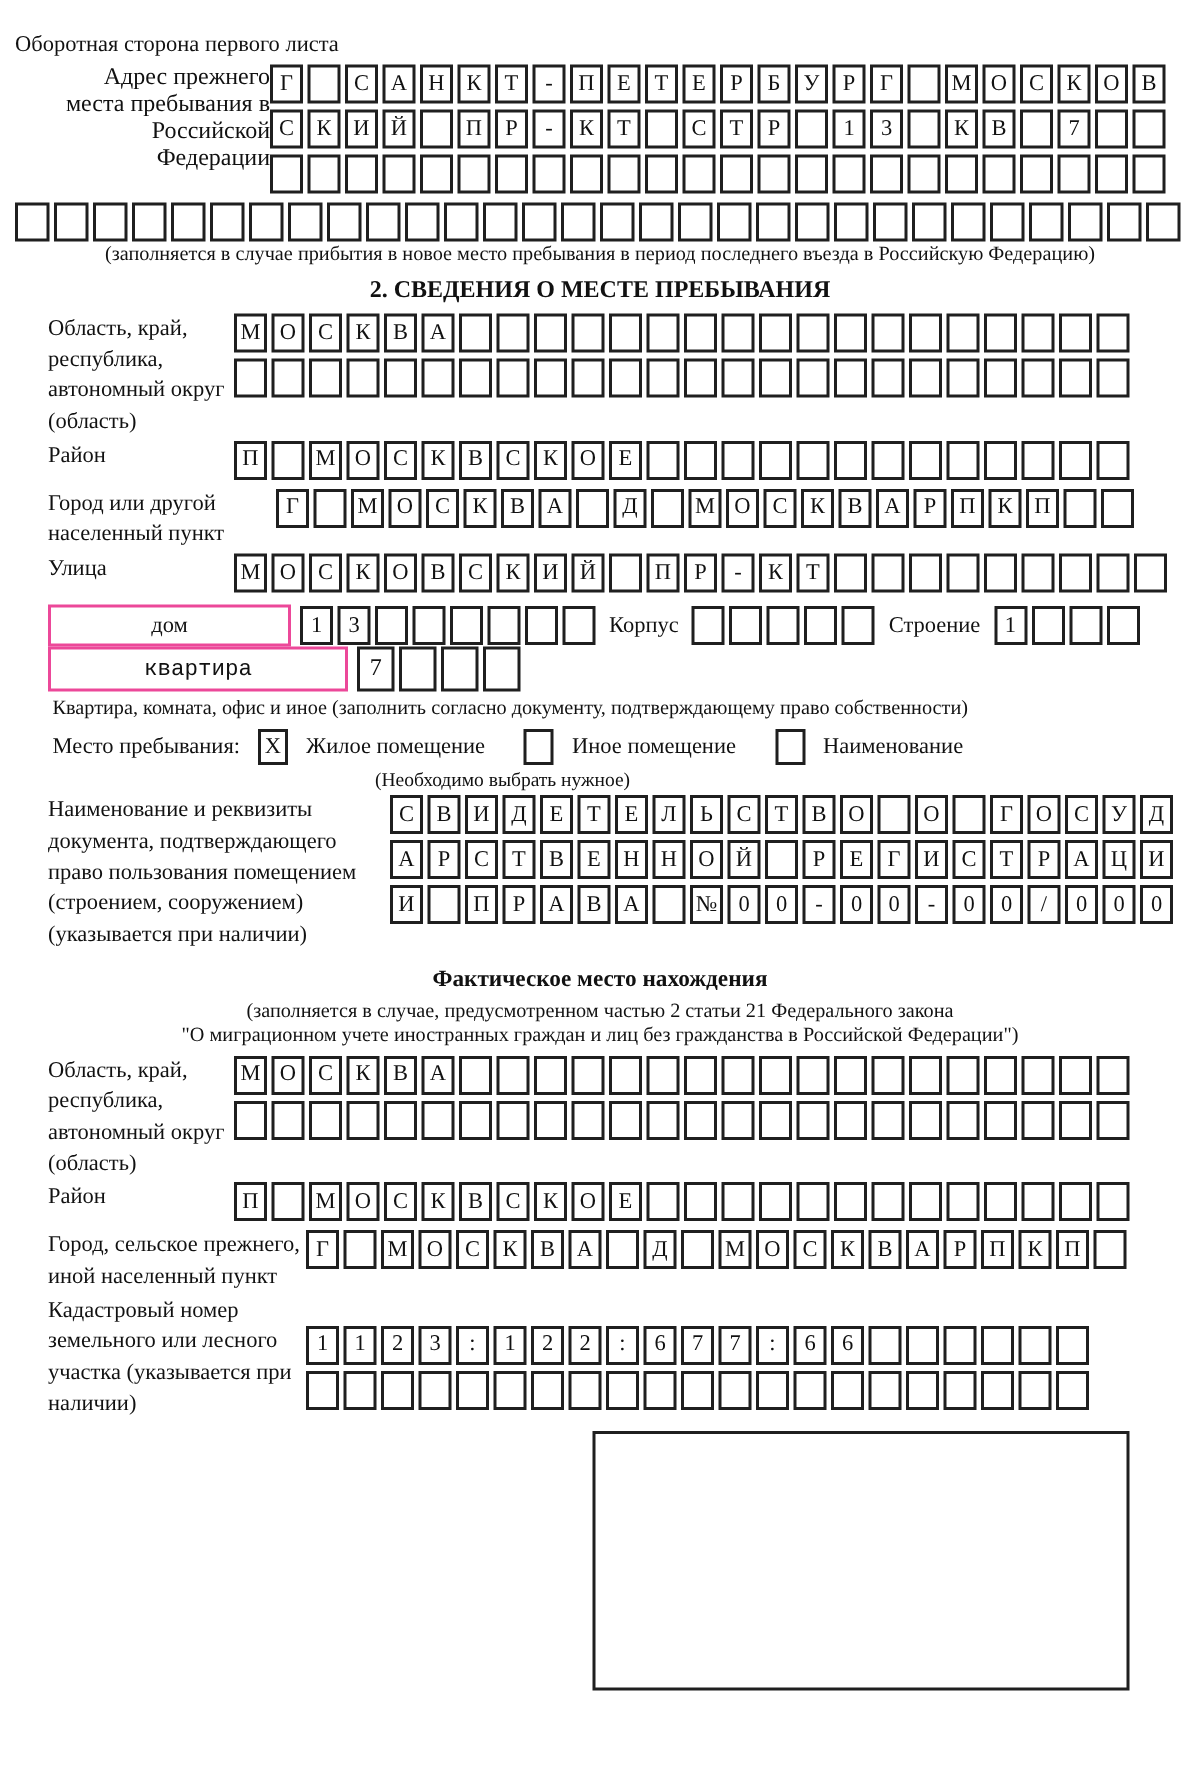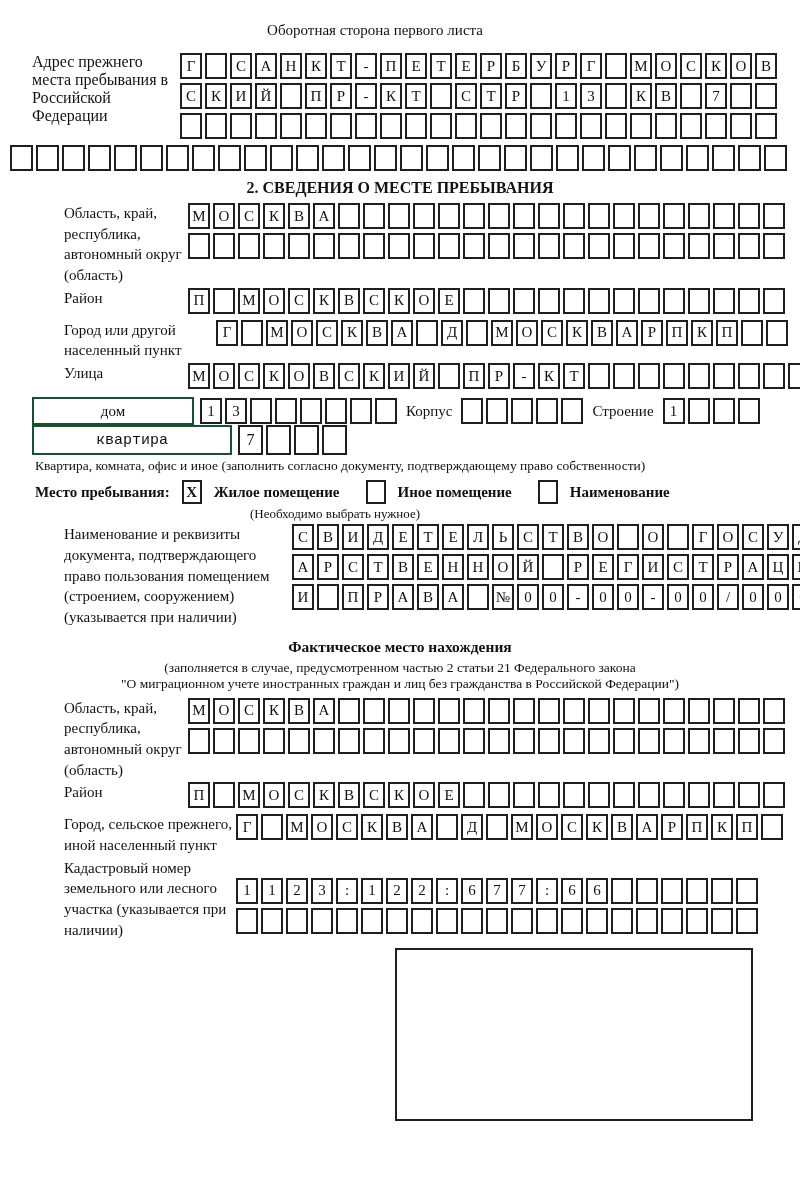--- a/index.html
+++ b/index.html
@@ -1,48 +1,48 @@
 <!DOCTYPE html>
 <html><head>
 <meta charset="utf-8">
 <style>
   html,body{margin:0;padding:0;background:#ffffff;}
   body{width:800px;height:1180px;overflow:hidden;font-family:"Liberation Serif","DejaVu Serif",serif;color:#111;}
   .page{width:800px;height:1180px;box-sizing:border-box;padding:0 10px;}
-  .top-note{text-align:center;padding:22px 50px 0 0;font-size:15px;}
+  .top-note{text-align:left;padding:22px 50px 0 0;font-size:15px;}
   
   .cells{display:flex;gap:3px;margin-bottom:4px;}
   .cbox{flex:0 0 22px;width:22px;height:26px;box-sizing:border-box;border:2px solid #1f1f1f;
         display:inline-flex;align-items:center;justify-content:center;
         font-size:15px;font-family:"Liberation Serif",serif;}
   .cells.wide .cbox{flex-basis:23px;width:23px;}
   .cells.big .cbox{flex-basis:25px;width:25px;height:30px;font-size:16px;}
   
   .frow{display:flex;align-items:flex-start;padding-left:22px;margin-top:2px;}
-  .frow .flabel{font-size:15px;line-height:1.38;margin-left:32px;}
+  .frow .flabel{font-size:15px;line-height:1.38;}
   .lab-124{flex:0 0 124px;}
   .lab-152{flex:0 0 152px;}
   .lab-172{flex:0 0 172px;}
   .lab-228{flex:0 0 228px;}
   .lab-148{flex:0 0 148px;}
   .boxcol{display:flex;flex-direction:column;}
   .caption{font-size:13.5px;}
   .caption.center{text-align:center;}
   .caption.left{padding-left:25px;margin:3px 0 5px 0;}
   h2.sec{text-align:center;font-size:16px;margin:8px 0 6px 0;font-weight:bold;}
   h3.sec{text-align:center;font-size:15.5px;margin:10px 0 4px 0;font-weight:bold;}
-  .addr{display:flex;margin-top:14px;padding-left:22px;}
+  .addr{display:flex;margin-top:4px;padding-left:22px;text-align:right;}
   .fullrow{margin:2px 0 0 0;}
   .house-row{display:flex;align-items:center;padding-left:22px;gap:6px;margin-top:4px;font-size:15px;}
-  .rect-label{box-sizing:border-box;border:2px solid #14532d;height:28px;display:inline-flex;
+  .rect-label{box-sizing:border-box;border:2px solid #ec4899;height:28px;display:inline-flex;
               align-items:center;justify-content:center;font-size:15px;}
   .rect-house{width:162px;}
   .rect-apt{width:200px;height:30px;font-family:Liberation Mono, monospace;}
   .inline-lbl{padding:0 3px;}
-  .stay-row{display:flex;align-items:center;padding-left:25px;gap:12px;font-size:15px;margin-top:6px;font-weight:bold;}
+  .stay-row{display:flex;align-items:center;padding-left:25px;gap:12px;font-size:15px;margin-top:6px;}
   .checkbox{flex:0 0 20px;width:20px;height:24px;box-sizing:border-box;border:2px solid #1f1f1f;
             display:inline-flex;align-items:center;justify-content:center;font-size:15px;}
   .checkbox.sp{margin-left:14px;}
   .choose-note{font-size:13px;margin:2px 0 0 240px;}
   .stamp-box{box-sizing:border-box;border:2px solid #1f1f1f;width:358px;height:173px;margin:8px 0 0 385px;}
   .mt6{margin-top:6px;}
 </style>
 </head>
 <body>
 
@@ -158,20 +158,21 @@
       <span class="cbox"></span>
       <span class="cbox"></span>
       <span class="cbox"></span>
       <span class="cbox"></span>
       <span class="cbox"></span>
       <span class="cbox"></span>
       <span class="cbox"></span>
       <span class="cbox"></span>
       <span class="cbox"></span>
     </div>
+  <div class="caption center">(заполняется в случае прибытия в новое место пребывания в период последнего въезда в Российскую Федерацию)</div>
 
   <h2 class="sec">2. СВЕДЕНИЯ О МЕСТЕ ПРЕБЫВАНИЯ</h2>
 
   <div class="frow">
     <div class="flabel lab-124">Область, край, республика, автономный округ (область)</div>
     <div class="boxcol">
       <div class="cells">
           <span class="cbox">М</span>
           <span class="cbox">О</span>
           <span class="cbox">С</span>

